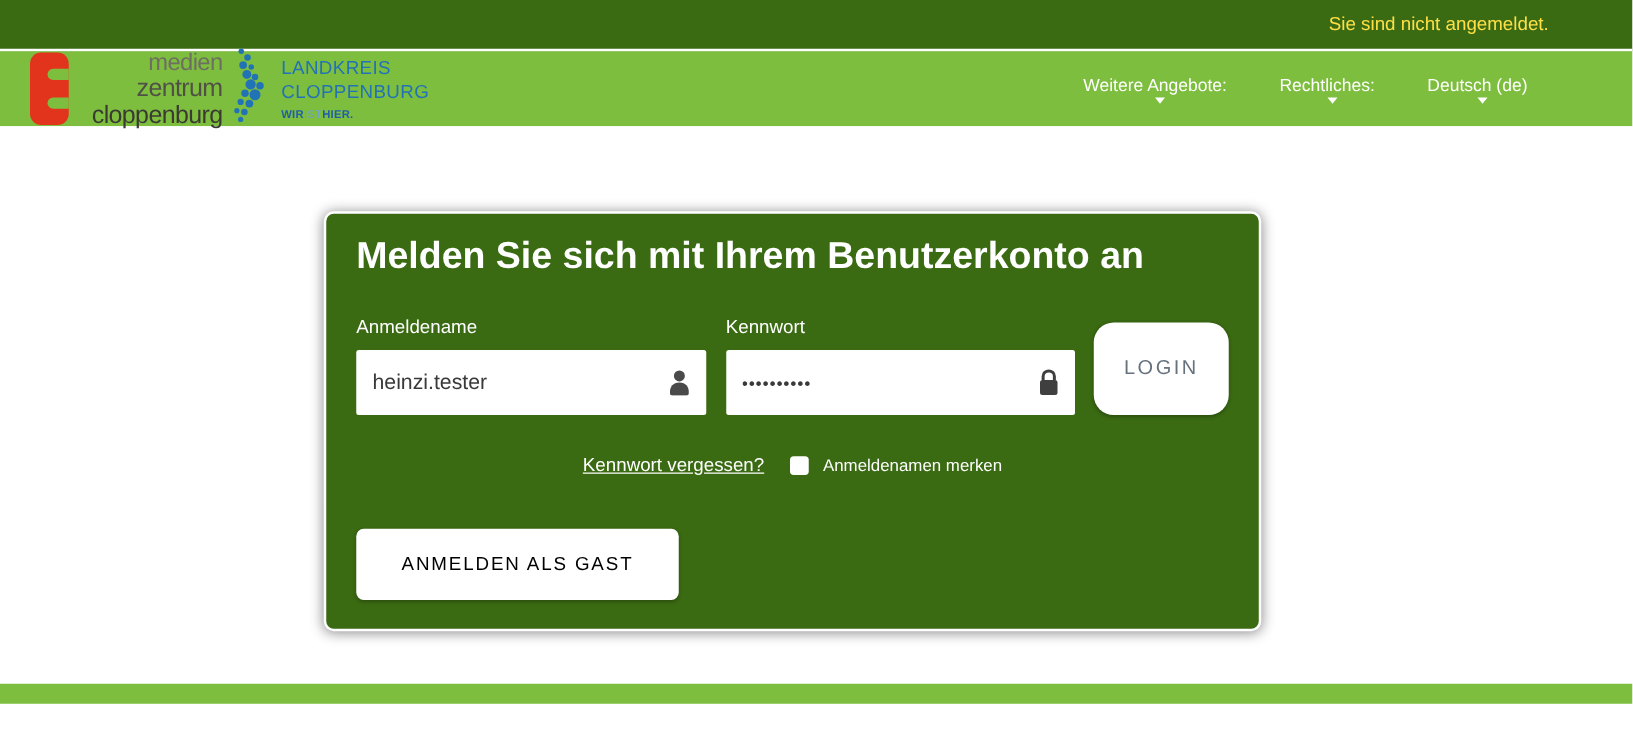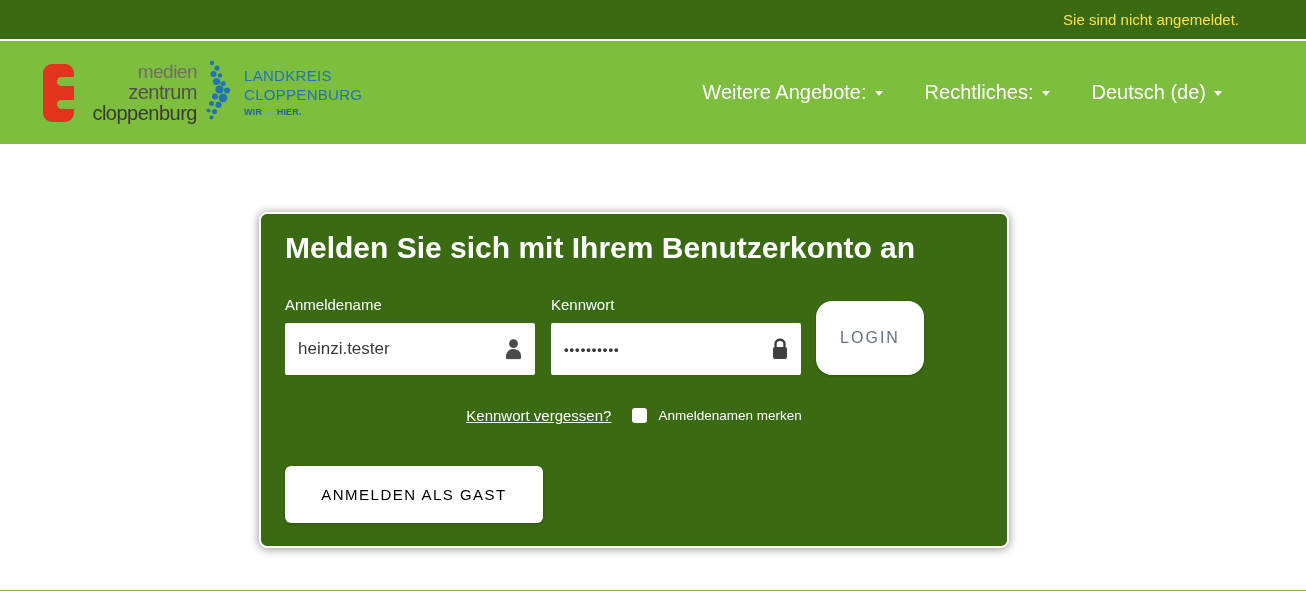--- a/index.html
+++ b/index.html
@@ -9,23 +9,23 @@
   
   .topbar {
     height: 41px; background: #3a6a12; border-bottom: 2px solid #ffffff;
     display: flex; align-items: center; justify-content: flex-end;
     padding-right: 67px;
   }
   .topbar-status { color: #fde047; font-size: 15px; }
 
   
   .header {
-    height: 103px; background: #7dbe3f;
+    height: 60px; background: #7dbe3f;
     display: flex; align-items: center; justify-content: space-between;
-    padding-left: 43px; padding-right: 84px;
+    padding-left: 24px; padding-right: 84px;
   }
   .logo { display: flex; align-items: center; cursor: pointer; }
   .logo-e {
     width: 31px; height: 58px; background: #e2341c; border-radius: 9px;
     position: relative; flex: 0 0 auto;
   }
   .logo-e::before, .logo-e::after {
     content: ""; position: absolute; right: 0; width: 17px; height: 9px;
     background: #7dbe3f; border-radius: 6px 0 0 6px;
   }
@@ -36,39 +36,39 @@
   .logo-name .l2 { font-size: 20px; color: #505046; letter-spacing: -0.5px; margin-top: 1px; }
   .logo-name .l3 { font-size: 20px; color: #3a3a32; letter-spacing: -0.5px; margin-top: 1px; }
   .logo-dots { margin-left: 6px; margin-right: 8px; }
   .logo-landkreis { line-height: 1; }
   .logo-landkreis .lk { font-size: 15px; color: #2273b5; letter-spacing: 0.3px; margin-bottom: 4px; }
   .logo-tagline { font-size: 9px; margin-top: 6px; letter-spacing: 0.2px; }
   .logo-tagline .b { font-weight: bold; color: #1f5fa8; }
   .logo-tagline .r { color: #6fa0cd; }
 
   .nav { display: flex; align-items: center; gap: 42px; }
-  .nav-item { display: flex; align-items: center; color: #ffffff; font-size: 20px; cursor: pointer; }
+  .nav-item { display: flex; align-items: center; color: #ffffff; font-size: 14px; cursor: pointer; flex-direction: column; }
   .caret {
     width: 0; height: 0; margin-left: 8px; margin-top: 2px;
     border-left: 4.5px solid transparent; border-right: 4.5px solid transparent;
     border-top: 5px solid #ffffff;
   }
 
   
   .main { height: 446px; background: #ffffff; }
   .login-card {
     width: 750px; height: 336px; margin-left: 259px; position: relative; top: 68px;
     background: #3a6a12; border: 2px solid #ffffff; border-radius: 8px;
     box-shadow: 0 1px 10px rgba(0,0,0,0.45);
     padding: 0 24px;
   }
   .card-title { color: #ffffff; font-size: 30px; font-weight: 700; padding-top: 16px; line-height: 36px; }
 
   .form-row { display: flex; align-items: flex-end; margin-top: 30px; }
-  .field { width: 250px; display: flex; flex-direction: column; }
+  .field { width: 280px; display: flex; flex-direction: column; }
   .field + .field { margin-left: 16px; }
   .field-label { color: #ffffff; font-size: 15px; margin-bottom: 10px; }
   .input-wrap { position: relative; height: 52px; }
   .input-wrap input {
     width: 100%; height: 52px; border: none; border-radius: 2px; outline: none;
     background: #ffffff; padding: 0 42px 0 13px;
     font-family: "Liberation Sans", sans-serif; font-size: 17px; color: #3a3a3a;
   }
   .input-icon { position: absolute; right: 12px; top: 50%; transform: translateY(-50%); display: flex; }
 

